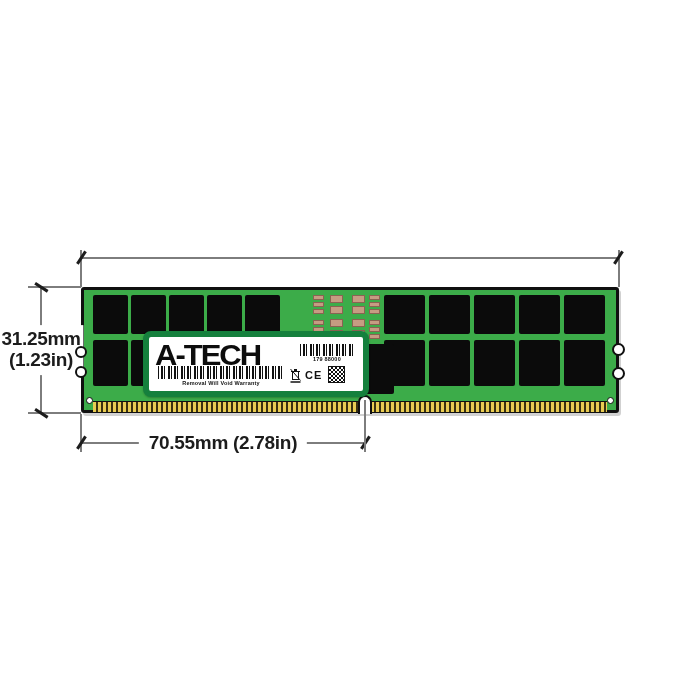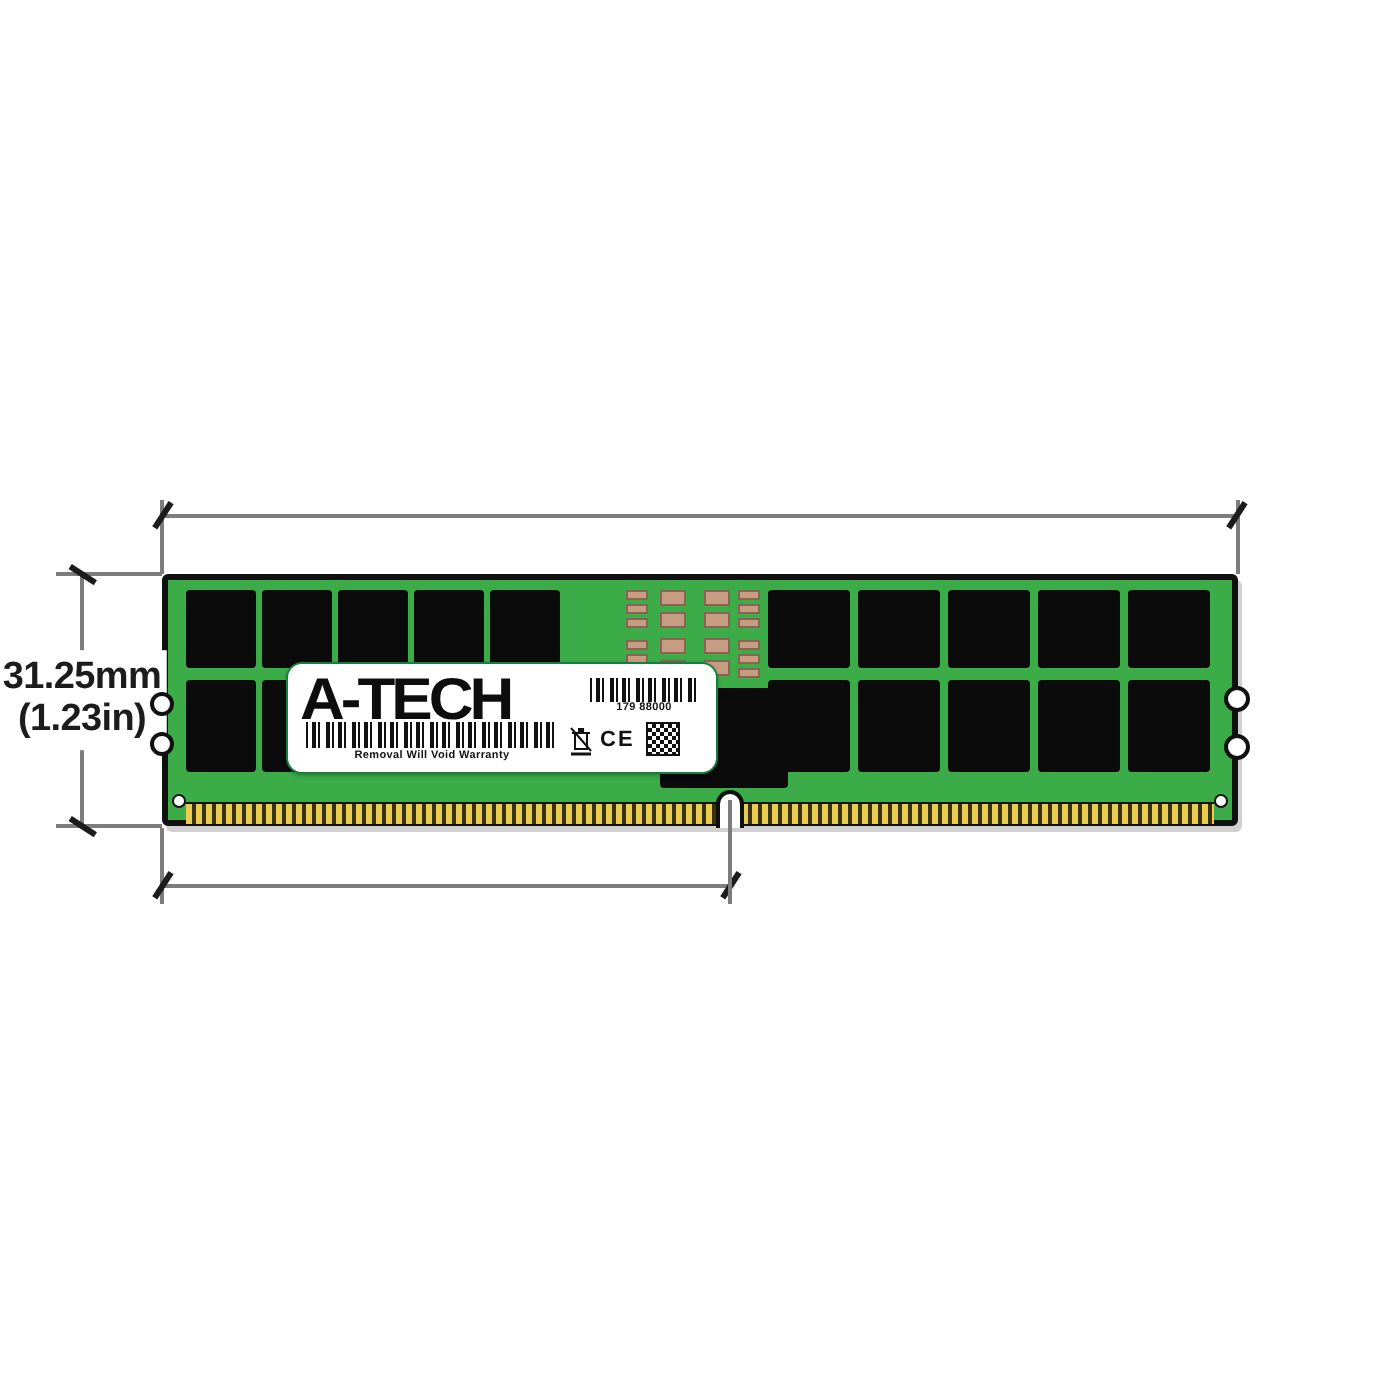--- a/index.html
+++ b/index.html
@@ -29,21 +29,21 @@
   .key-notch{position:absolute;left:358px;top:395px;width:14px;height:19px;background:#fff;
              border:2.5px solid #101010;border-bottom:none;border-radius:7px 7px 0 0;
              box-sizing:border-box;z-index:6;}
   .side-notch{position:absolute;background:#fff;border:2.5px solid #101010;border-radius:50%;
               box-sizing:border-box;z-index:4;}
   .hole{position:absolute;width:7px;height:7px;background:#fff;border:1.5px solid #101010;
         border-radius:50%;box-sizing:border-box;z-index:5;}
 
   
   .sticker{position:absolute;left:143px;top:331px;width:214px;height:54px;background:#fff;
-           border:1px solid #15803d;border-radius:8px;z-index:8;box-shadow:0 1px 2px rgba(0,0,0,0.25);}
+           border:6px solid #15803d;border-radius:8px;z-index:8;box-shadow:0 1px 2px rgba(0,0,0,0.25);}
   .brand{position:absolute;left:6px;top:1px;font-size:31px;font-weight:900;letter-spacing:-2px;
          color:#0d0d0d;transform:scaleY(0.95);transform-origin:left top;}
   .bc{position:absolute;background-color:#fff;
       background-image:repeating-linear-gradient(90deg,#111 0 1px,transparent 1px 3px,#111 3px 5px,
         transparent 5px 6px,#111 6px 7px,transparent 7px 10px,#111 10px 12px,transparent 12px 13px);}
   .bc-serial{left:151px;top:7px;width:54px;height:12px;}
   .bc-warranty{left:9px;top:29px;width:126px;height:13px;}
   .tiny{position:absolute;font-size:5.5px;font-weight:700;color:#111;text-align:center;
         letter-spacing:0.2px;}
   .part-no{left:151px;top:19px;width:54px;}
@@ -74,20 +74,21 @@
   <div class="dim-label two-line" style="left:41px;top:350px">
     <div>31.25mm</div>
     <div>(1.23in)</div>
   </div>
 
   <div class="dline" style="left:80px;top:414px;width:2px;height:38px"></div>
   <div class="dline" style="left:364px;top:400px;width:2px;height:52px;z-index:7"></div>
   <div class="dline" style="left:81px;top:442px;width:284px;height:2px"></div>
   <div class="tick tick-h" style="left:80px;top:435px"></div>
   <div class="tick tick-h" style="left:364px;top:435px"></div>
+  <div class="dim-label" style="left:223px;top:443px">70.55mm (2.78in)</div>
 
   <div class="pcb"></div>
 
   <div id="chips-layer">
       <div class="chip" style="left: 93px; top: 295px; width: 35px; height: 39px;"></div>
       <div class="chip" style="left: 93px; top: 340px; width: 35px; height: 46px;"></div>
       <div class="chip" style="left: 131px; top: 295px; width: 35px; height: 39px;"></div>
       <div class="chip" style="left: 131px; top: 340px; width: 35px; height: 46px;"></div>
       <div class="chip" style="left: 169px; top: 295px; width: 35px; height: 39px;"></div>
       <div class="chip" style="left: 169px; top: 340px; width: 35px; height: 46px;"></div>

